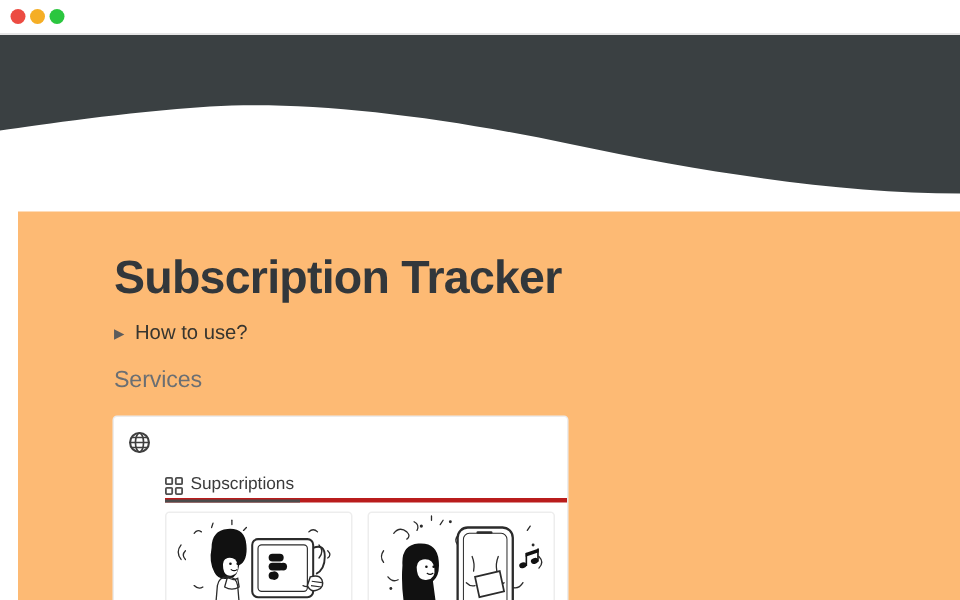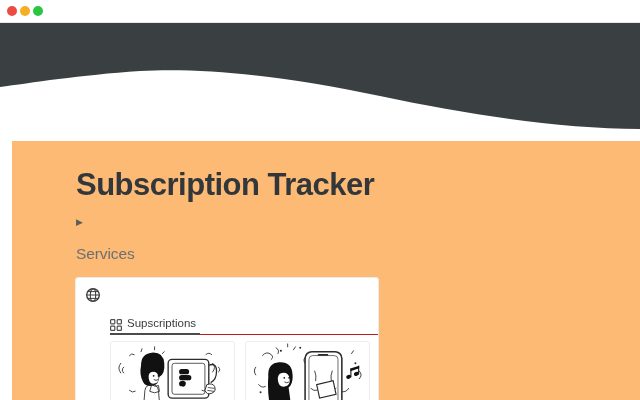--- a/index.html
+++ b/index.html
@@ -134,21 +134,21 @@
     color: #4a4a4a;
   }
   .embed-globe svg { display: block; }
 
   .view-tabs {
     position: absolute;
     left: 34px;
     top: 33px;
     width: 270px;
     height: 24px;
-    border-bottom: 1px solid #b91c1c;
+    border-bottom: 3px solid #b91c1c;
   }
   .view-tab {
     display: inline-flex;
     align-items: center;
     height: 23px;
     padding: 0 4px 0 0;
     gap: 5px;
     position: relative;
   }
   .view-tab-icon { width: 12px; height: 12px; display: block; color: #4e4e4e; }
@@ -200,20 +200,21 @@
       <path d="M0,0 L640,0 L640,106 C560,106 470,92 380,73 C290,54 205,44 140,48 C80,52 30,60 0,64 Z" fill="#3a4042"></path>
     </svg>
   </div>
 
   <div class="page">
 
     <div class="page-title">Subscription Tracker</div>
 
     <div class="toggle-block">
       <span class="toggle-arrow">▶</span>
+      <span class="toggle-label">How to use?</span>
     </div>
 
     <div class="section-heading">Services</div>
 
     <div class="embed">
 
       <span class="embed-globe">
         <svg viewBox="0 0 16 16" xmlns="http://www.w3.org/2000/svg">
           <circle cx="8" cy="8" r="6.3" fill="none" stroke="#3f3f3f" stroke-width="1.4"></circle>
           <ellipse cx="8" cy="8" rx="2.7" ry="6.3" fill="none" stroke="#3f3f3f" stroke-width="1.1"></ellipse>

